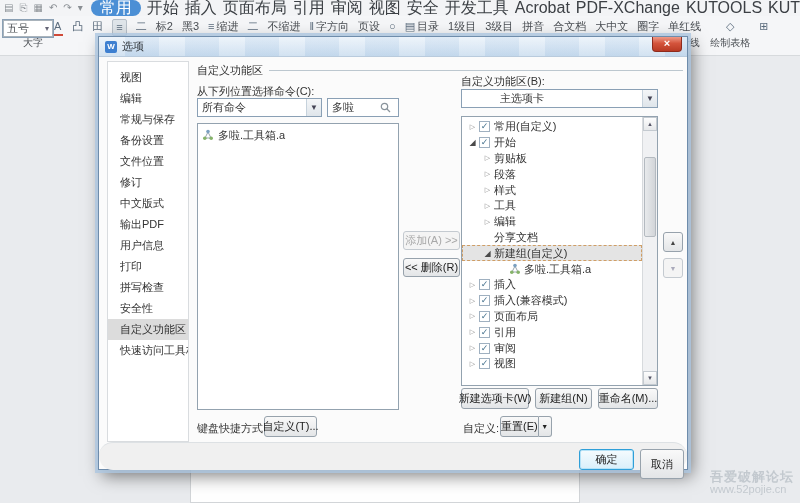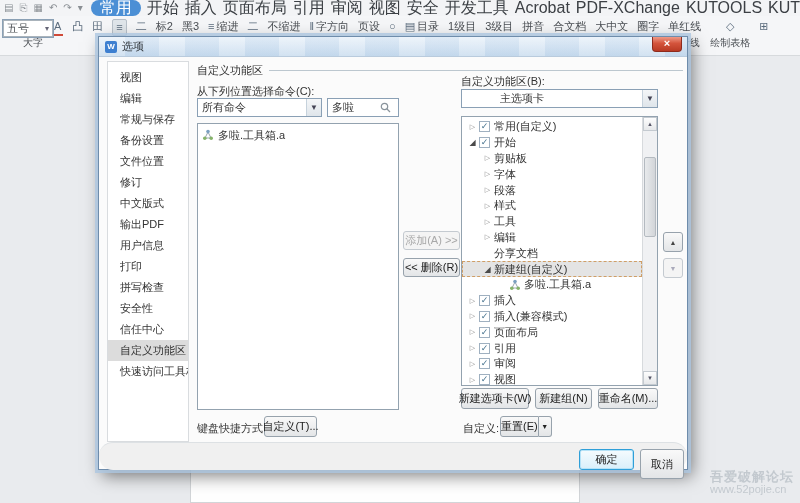--- a/index.html
+++ b/index.html
@@ -290,21 +290,20 @@
         <div class="nav-item">常规与保存</div>
         <div class="nav-item">备份设置</div>
         <div class="nav-item">文件位置</div>
         <div class="nav-item">修订</div>
         <div class="nav-item">中文版式</div>
         <div class="nav-item">输出PDF</div>
         <div class="nav-item">用户信息</div>
         <div class="nav-item">打印</div>
         <div class="nav-item">拼写检查</div>
         <div class="nav-item">安全性</div>
-        <div class="nav-item">信任中心</div>
         <div class="nav-item sel">自定义功能区</div>
         <div class="nav-item">快速访问工具栏</div>
       </div>
 
     <div class="section-row">
       <span>自定义功能区</span>
       <div class="hline"></div>
     </div>
 
     <span class="lbl" style="left:98px; top:47px;">从下列位置选择命令(C):</span>
@@ -359,24 +358,20 @@
             <span class="arr exp">◢</span>
             <span class="cb">✓</span>
             <span style="margin-left: 0px;">开始</span>
           </div>
           <div class="trow" style="padding-left: 18px;">
             <span class="arr">▷</span>
             <span style="margin-left: 0px; text-align: right;">剪贴板</span>
           </div>
           <div class="trow" style="padding-left: 18px;">
             <span class="arr">▷</span>
-            <span style="margin-left: 0px;">字体</span>
-          </div>
-          <div class="trow" style="padding-left: 18px;">
-            <span class="arr">▷</span>
             <span style="margin-left: 0px;">段落</span>
           </div>
           <div class="trow" style="padding-left: 18px;">
             <span class="arr">▷</span>
             <span style="margin-left: 0px;">样式</span>
           </div>
           <div class="trow" style="padding-left: 18px;">
             <span class="arr">▷</span>
             <span style="margin-left: 0px;">工具</span>
           </div>

